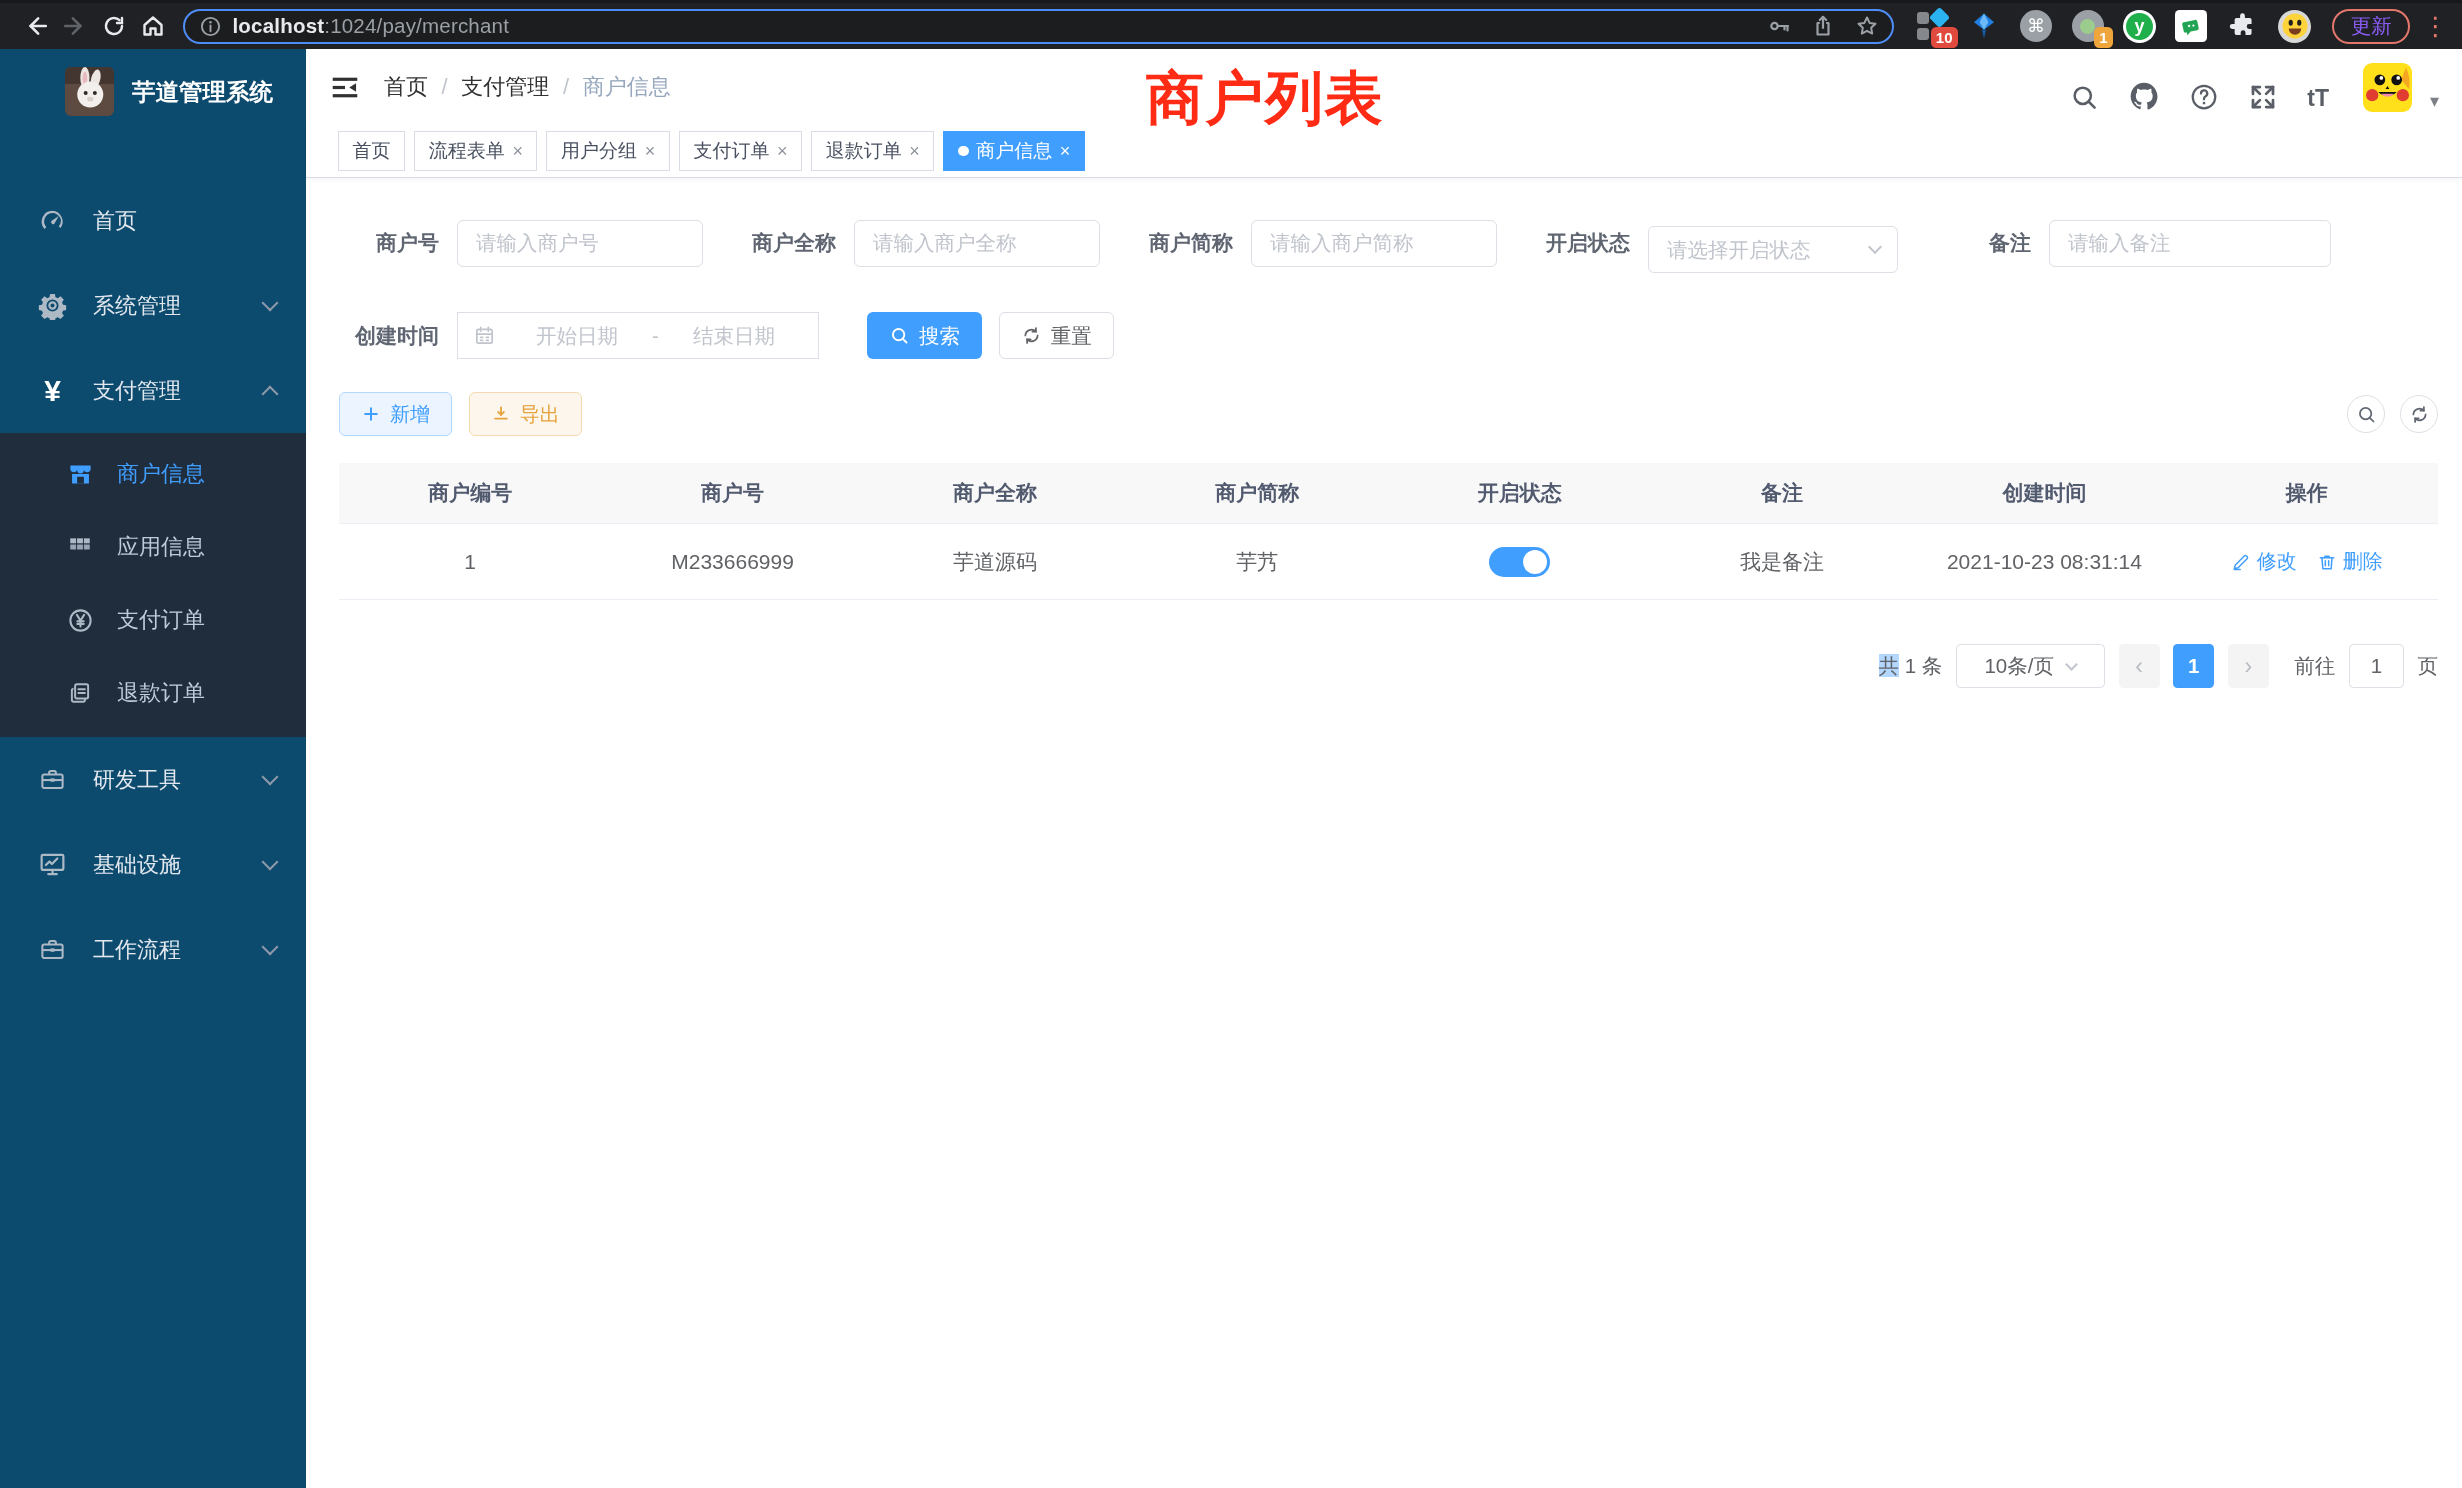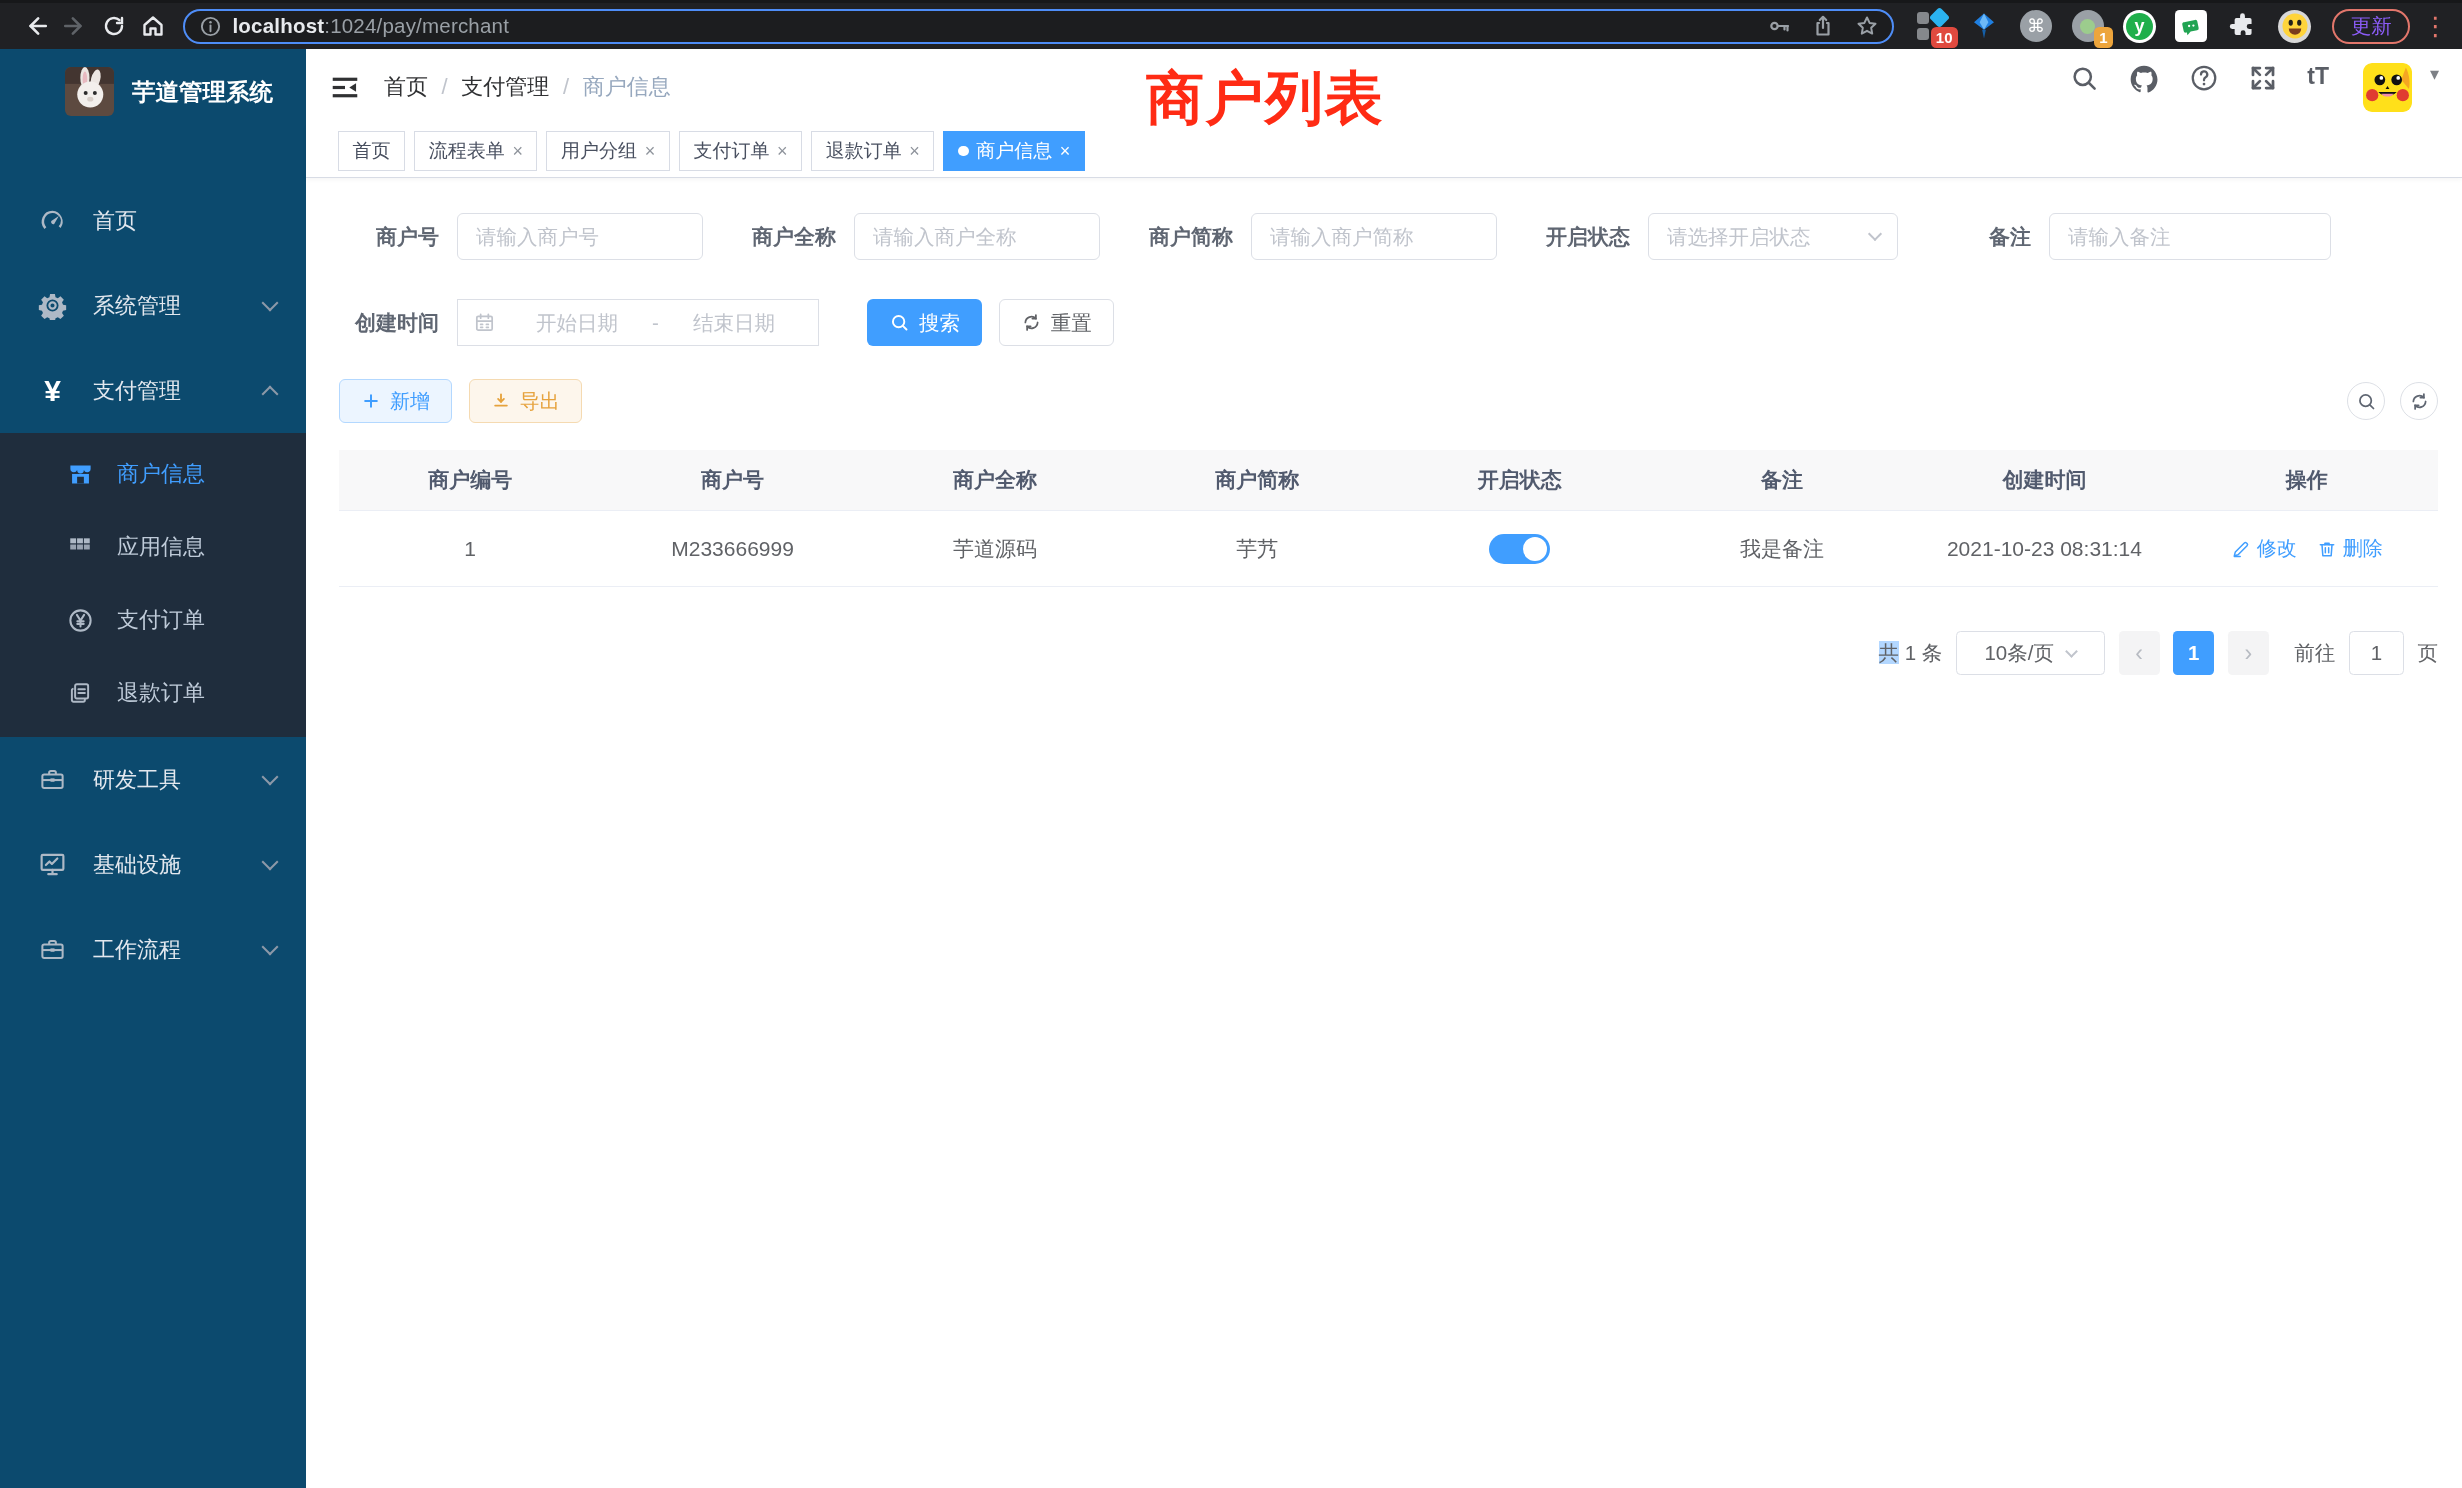--- a/index.html
+++ b/index.html
@@ -55,41 +55,41 @@
   
   .main { flex:1; display:flex; flex-direction:column; background:#fff; position:relative; min-width:0; }
 
   .navbar { height:76px; display:flex; align-items:center; padding:0 23px 0 24px; background:#fff; position:relative; }
   .fold { color:#303133; cursor:pointer; }
   .breadcrumb { margin-left:24px; display:flex; align-items:center; gap:13.6px; font-size:22px; }
   .bc-item { color:#303133; }
   .bc-sep { color:#c0c4cc; }
   .bc-last { color:#97a8be; }
   .annotation { position:absolute; left:840px; top:10.6px; font-size:58px; font-weight:700; color:#ff2b14; letter-spacing:1.5px; white-space:nowrap; }
-  .nav-right { margin-left:auto; display:flex; align-items:flex-start; gap:29px; color:#5a5e66; }
+  .nav-right { margin-left:auto; display:flex; align-items:flex-end; gap:29px; color:#5a5e66; }
   .avatar { width:49px; height:49px; border-radius:9px; overflow:hidden; margin-left:4.5px; cursor:pointer; }
   .caret { color:#7d8086; font-size:18px; margin-left:-10.6px; cursor:pointer; }
 
   .tabsbar { height:53px; display:flex; align-items:center; padding-left:32px; gap:9px; border-bottom:1.5px solid #d8dce5; box-shadow:0 1.5px 4.5px rgba(0,0,0,.04); }
   .tab { height:40px; border:1.5px solid #d8dce5; background:#fff; color:#495060; font-size:19px; display:flex; align-items:center; padding:0 13.6px; cursor:pointer; white-space:nowrap; }
   .tab .x { margin-left:7.6px; font-size:18px; color:#8f949c; }
   .tab.active { background:#409eff; border-color:#409eff; color:#fff; }
   .tab.active .dot { width:10.6px; height:10.6px; border-radius:50%; background:#fff; margin-right:7.6px; }
   .tab.active .x { color:#fff; }
 
   
   .content { padding:35px 24px 0 33px; }
   .f-row { display:flex; align-items:center; margin-bottom:39px; }
   .f-group { display:flex; align-items:center; margin-right:33px; }
   .f-label { width:100px; text-align:right; margin-right:18px; font-size:21px; font-weight:700; color:#5f6672; white-space:nowrap; }
   .inp { height:47px; border:1.5px solid #dcdfe6; border-radius:6px; font-size:20.5px; color:#606266; padding:0 18px; outline:none; font-family:inherit; background:#fff; }
   .inp::placeholder { color:#c0c4cc; }
   .w-std { width:246px; }
   .w-note { width:282px; }
-  .sel { width:250px; display:flex; align-items:center; position:relative; }
+  .sel { width:250px; display:flex; align-items:center; position:relative;margin-top:13px; }
   .sel .inp { width:100%; padding-right:41px; }
   .sel .chev { position:absolute; right:18px; border-color:#c0c4cc; width:10px; height:10px; }
   .daterange { width:362px; height:47px; border:1.5px solid #dcdfe6; border-radius:0; display:flex; align-items:center; padding:0 15px; color:#c0c4cc; font-size:20.5px; gap:6px; }
   .daterange .cal { color:#c0c4cc; margin-right:6px; }
   .dr-part { flex:1; text-align:center; white-space:nowrap; }
   .dr-sep { color:#c0c4cc; }
   .btn { height:47px; border-radius:6px; font-size:20.5px; display:inline-flex; align-items:center; gap:9px; padding:0 21px; cursor:pointer; border:1.5px solid transparent; font-family:inherit; }
   .btn-primary { background:#409eff; color:#fff; margin-left:15px; }
   .btn-plain { background:#fff; border-color:#dcdfe6; color:#606266; margin-left:16.7px; }
   .btn-add { background:#ecf5ff; border-color:#b3d8ff; color:#409eff; height:44px; font-size:20px; }

